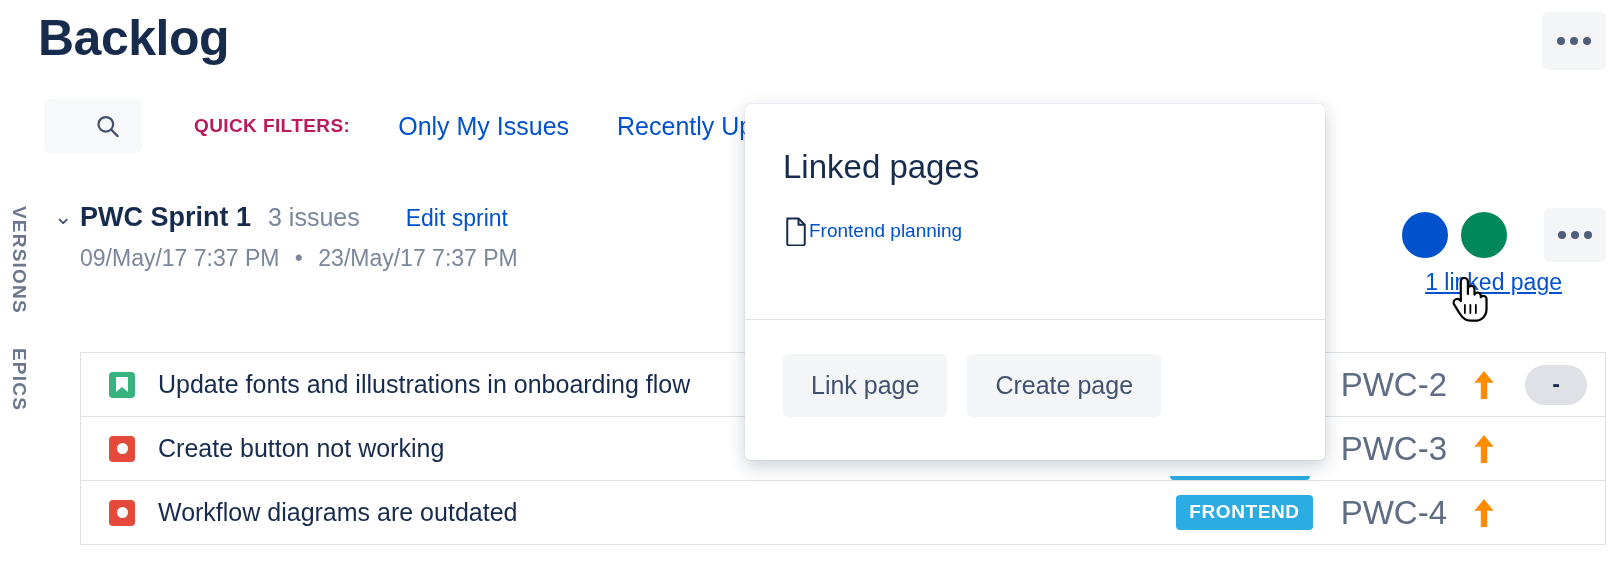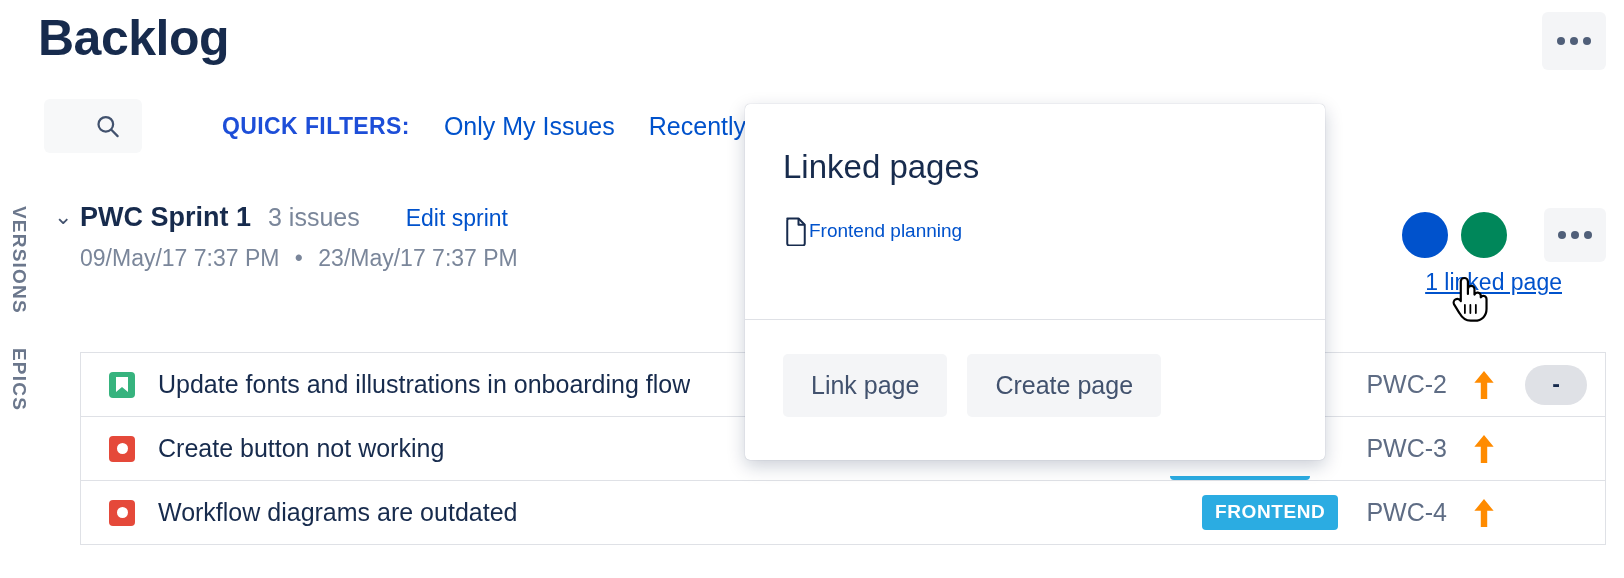--- a/index.html
+++ b/index.html
@@ -34,25 +34,25 @@
     position: absolute; left: 44px; top: 99px;
     display: flex; align-items: center;
   }
   .search-btn {
     width: 98px; height: 54px; background: #f7f8f9;
     border: none; border-radius: 6px; cursor: pointer;
     position: relative;
   }
   .search-btn svg { position: absolute; right: 21px; top: 50%; transform: translateY(-50%); }
   .qf-label {
-    margin-left: 80px; font-size: 23px; font-weight: 700;
-    letter-spacing: 0.4px; color: #1d4ed8; white-space: nowrap;
+    margin-left: 52px; font-size: 19px; font-weight: 700;
+    letter-spacing: 0.4px; color: #be185d; white-space: nowrap;
   }
   .qf-link {
-    margin-left: 34px; font-size: 25px; color: #0052cc;
+    margin-left: 48px; font-size: 25px; color: #0052cc;
     text-decoration: none; cursor: pointer; white-space: nowrap;
   }
 
   
   .rail-label {
     position: absolute; left: 8px;
     writing-mode: vertical-rl;
     font-size: 19px; font-weight: 700; letter-spacing: 1.2px;
     color: #6b778c;
   }
@@ -122,21 +122,21 @@
     margin-left: 23px; font-size: 25px; color: #172b4d;
     white-space: nowrap; overflow: hidden;
   }
   .row-right { margin-left: auto; display: flex; align-items: center; gap: 0; }
   .epic-tag {
     font-size: 19px; font-weight: 700; color: #fff; letter-spacing: 0.6px;
     background: #2bace2; border-radius: 4px; padding: 6px 13px 7px;
     white-space: nowrap;
   }
   .issue-key {
-    font-size: 25px; color: #5e6c84; margin-left: 28px; white-space: nowrap;
+    font-size: 33px; color: #5e6c84; margin-left: 28px; white-space: nowrap;
   }
   .prio { margin-left: 24px; display: flex; align-items: center; }
   .estimate {
     margin-left: 28px; min-width: 62px; height: 40px; border-radius: 20px;
     background: #dfe1e6; color: #172b4d; font-size: 23px; font-weight: 600;
     display: flex; align-items: center; justify-content: center;
   }
   .estimate.blank { visibility: hidden; }
   
   .sliver {

